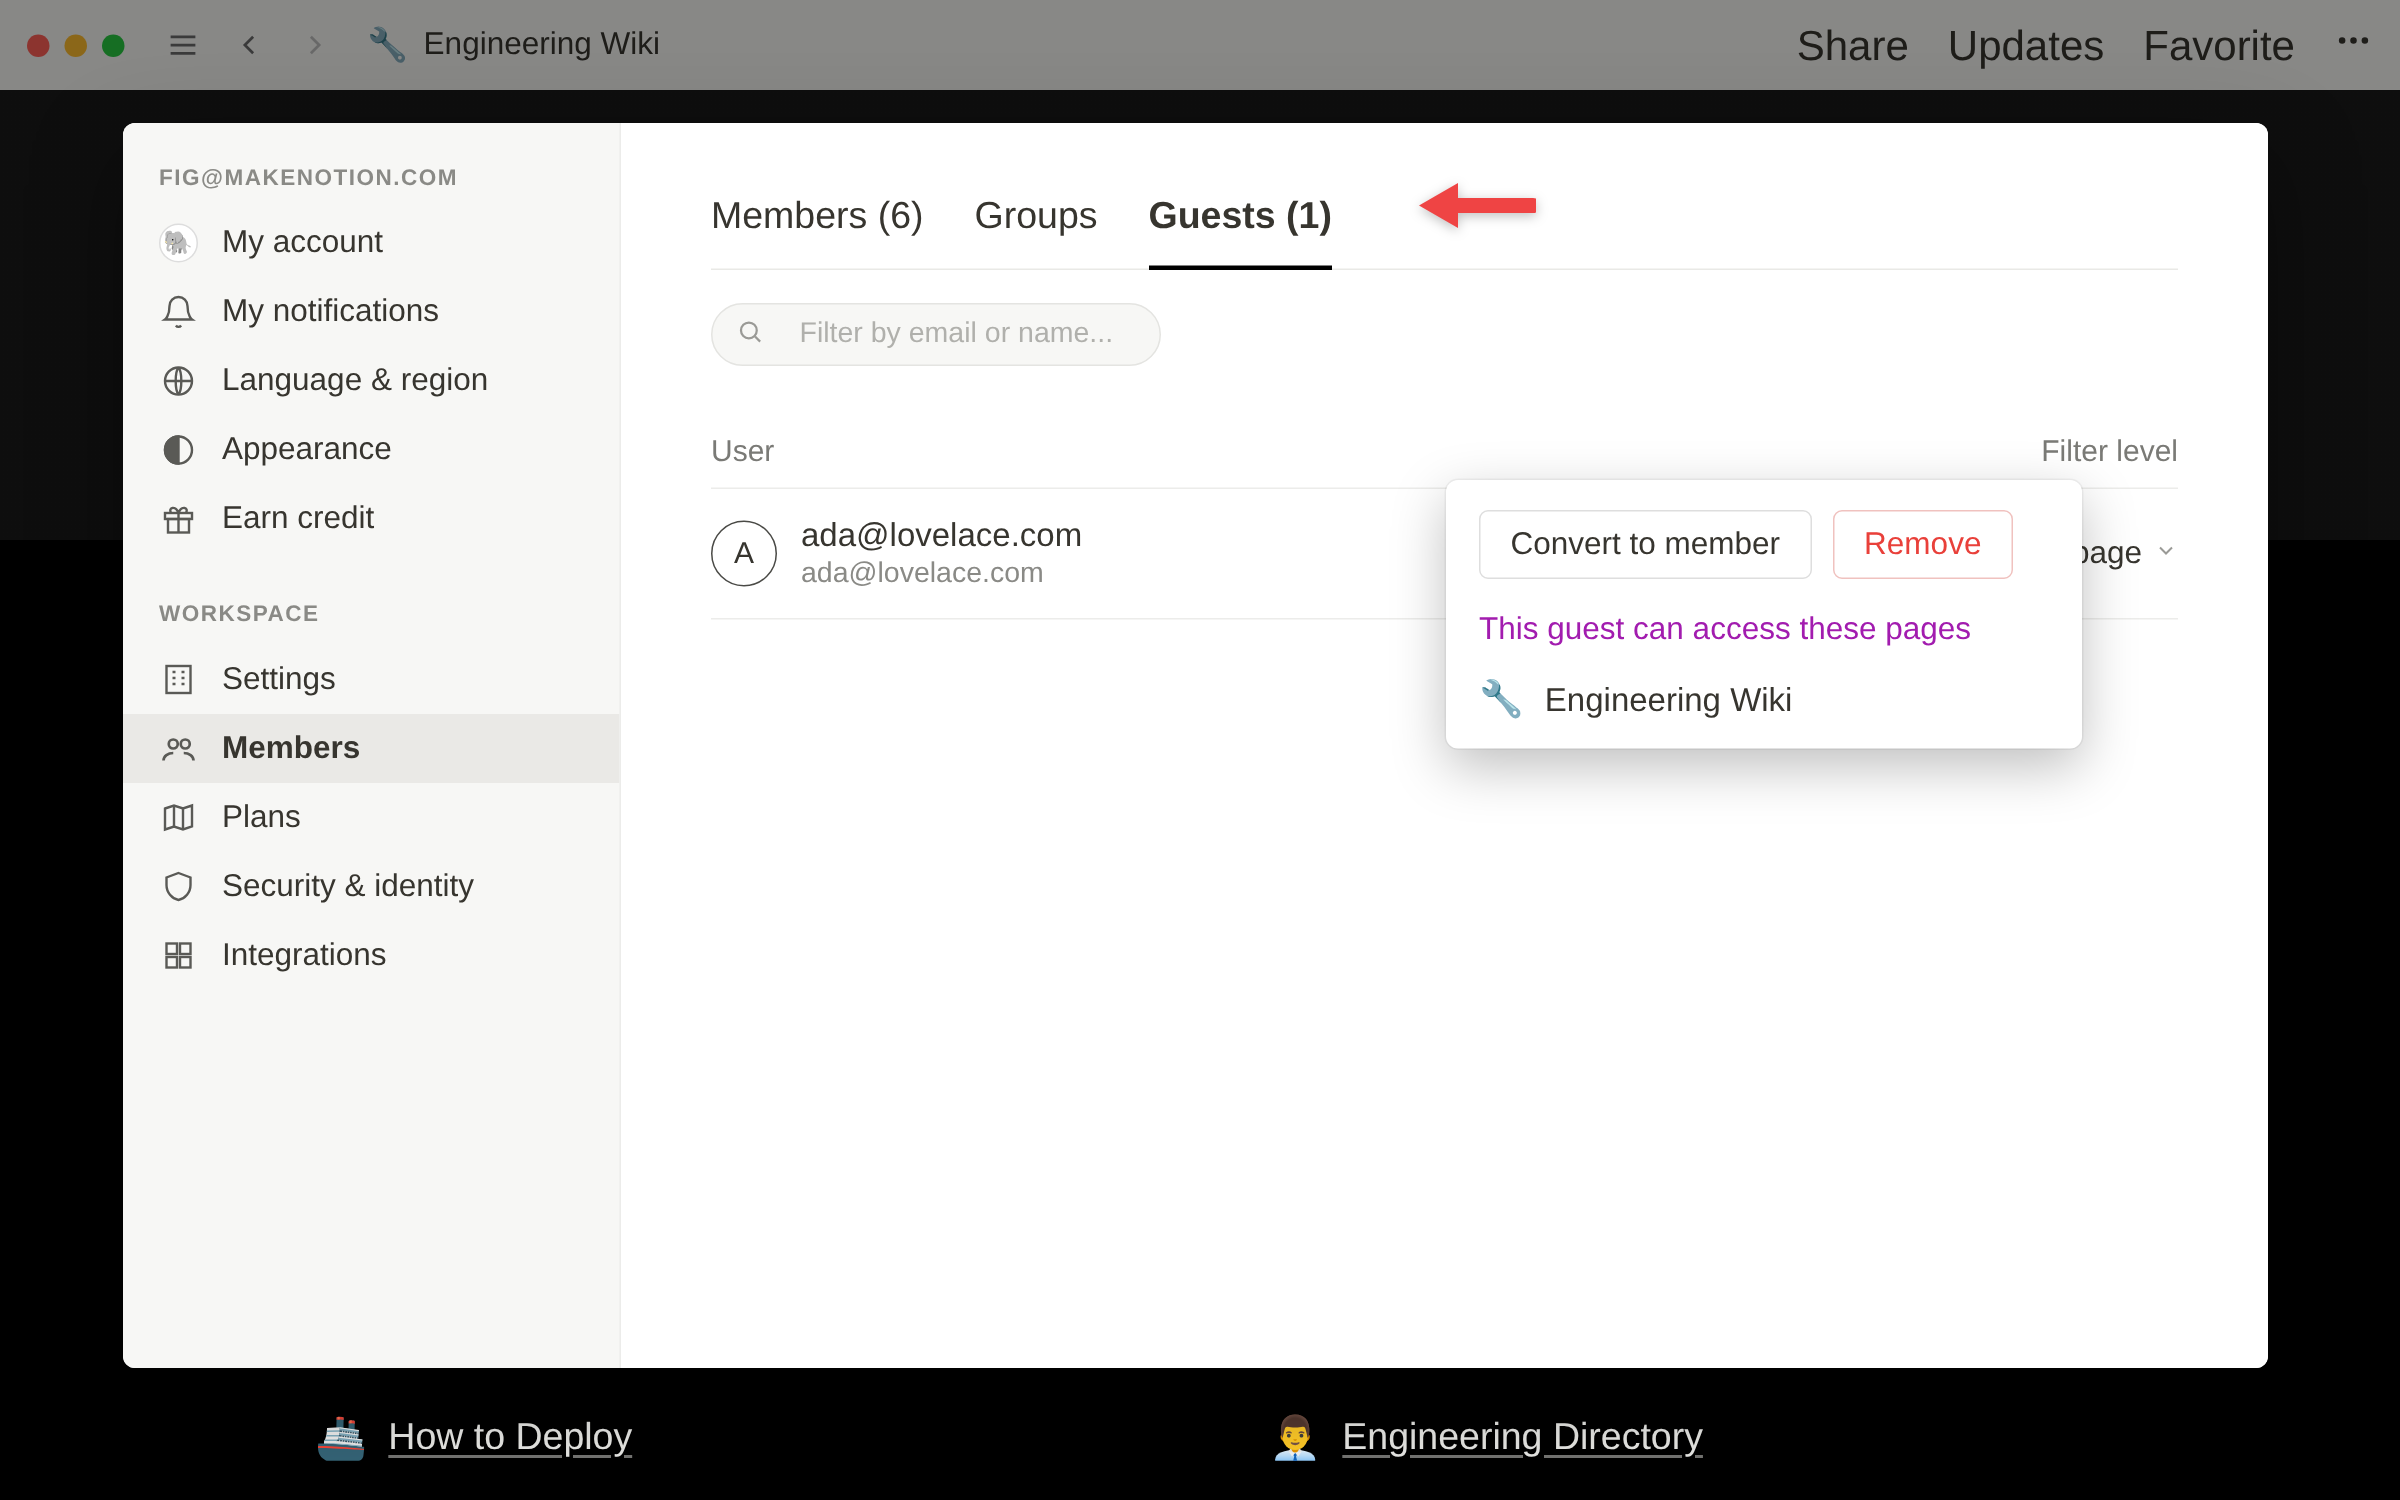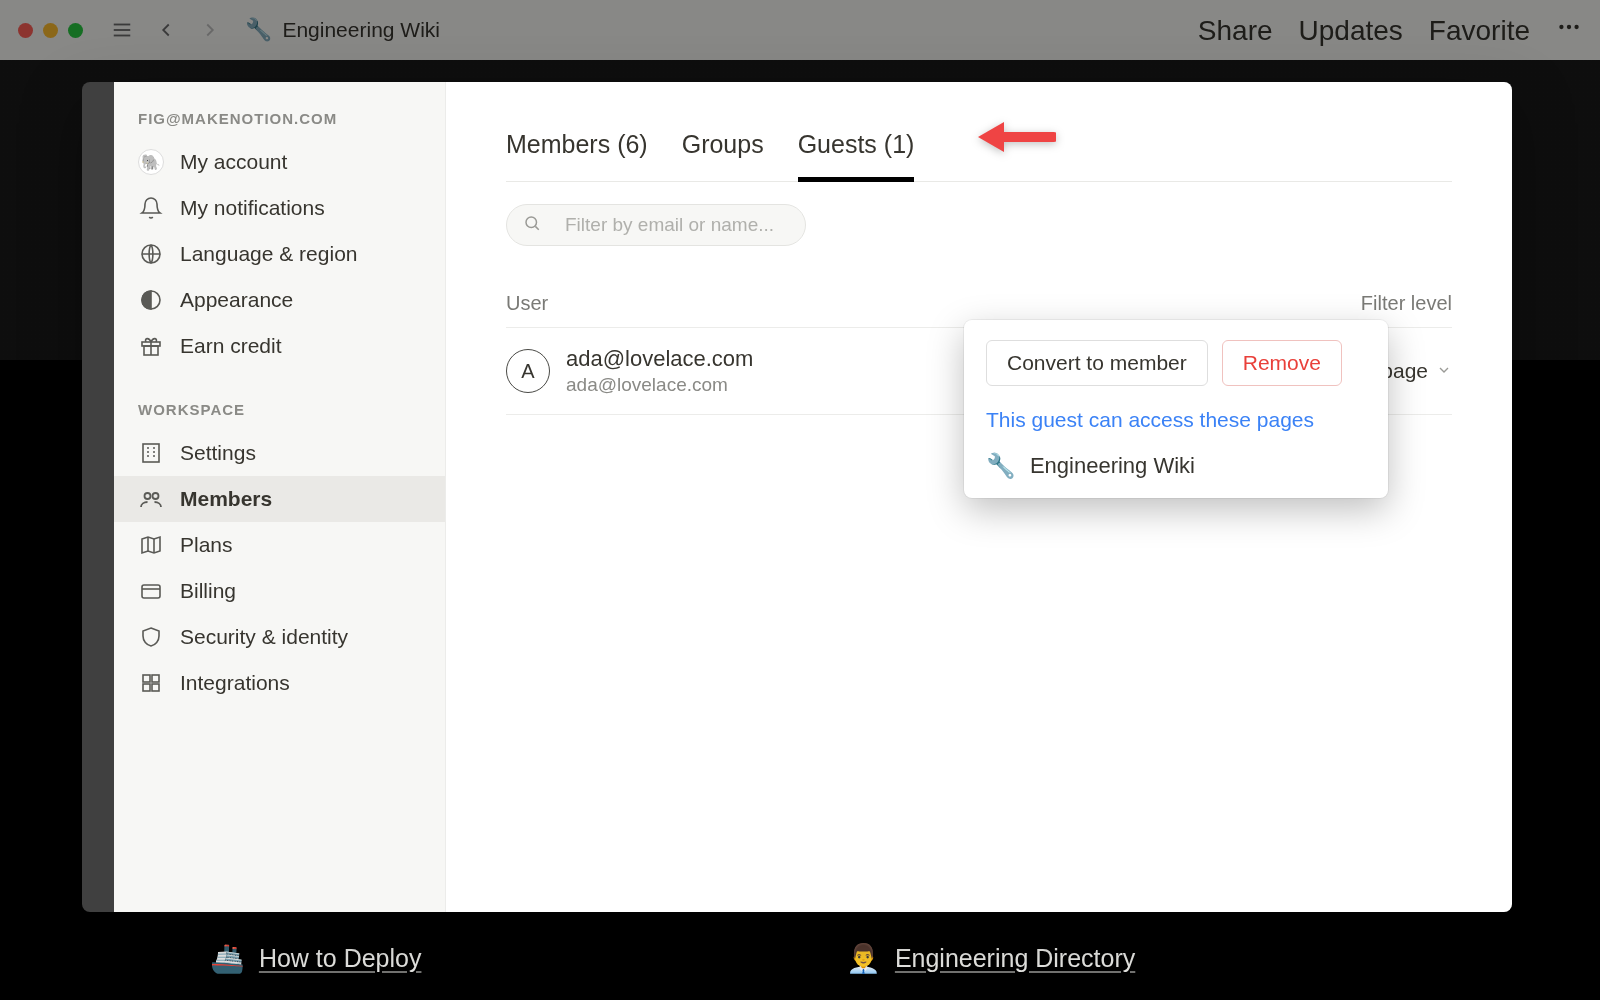--- a/index.html
+++ b/index.html
@@ -44,23 +44,22 @@
   }
   .bg-item { display: flex; align-items: center; gap: 14px; }
   .bg-item .emj { font-size: 28px; }
   .bg-item.left { position:absolute; left:210px; top:30px;}
   .bg-item.right{ position:absolute; left:846px; top:30px;}
   .bg-item .txt { text-decoration: underline; text-decoration-color: rgba(233,233,230,0.5); text-underline-offset:4px;}
 
   
   .modal {
     position: absolute; left: 82px; top: 82px; width: 1430px; height: 830px;
-    background: #404040; border-radius: 8px; display: flex; overflow: hidden;
+    background: #ffffff; border-radius: 8px; display: flex; overflow: hidden;
     box-shadow: 0 20px 60px rgba(0,0,0,0.35);
-    padding-left: 32px;
   }
   .sidebar {
     width: 332px; background: #f7f7f5; padding: 22px 0 0 0; overflow:hidden;
     border-right: 1px solid #ececea;
   }
   .sb-heading {
     font-size: 15px; letter-spacing: 1px; color: #8a8a86; font-weight: 600;
     padding: 6px 24px 12px 24px;
   }
   .sb-item {
@@ -74,21 +73,21 @@
   .avatar-ic {
     width:26px; height:26px; border-radius:50%; background:#fff;
     display:flex; align-items:center; justify-content:center; font-size:16px;
     border:1px solid #ddd;
   }
 
   
   .panel { flex:1; background:#fff; padding: 38px 60px 30px 60px; position:relative; }
   .tabs { display:flex; gap:34px; border-bottom: 1px solid #e9e9e6; }
   .tab { font-size: 25px; color:#37352f; padding: 10px 0 18px 0; cursor:pointer;text-align:center; }
-  .tab.active { font-weight: 400; border-bottom: 5px solid #000000; margin-bottom:-1px; }
+  .tab.active { font-weight: 700; border-bottom: 3px solid #000000; margin-bottom:-1px; }
   .arrow-callout {
     position:absolute; left: 470px; top: -6px; color:#ef4444;
   }
   .arrow-callout svg { width: 80px; height: 46px; filter: drop-shadow(0 2px 4px rgba(0,0,0,0.25)); }
 
   .search-wrap { margin-top: 22px; }
   .search {
     display:flex; align-items:center; gap:24px; width: 300px; height:42px;
     border:1px solid #e4e4e1; background:#f7f7f5; border-radius: 30px;
     padding: 0 16px; color:#9a9a96;
@@ -123,21 +122,21 @@
     background:#fff; border-radius: 8px;
     box-shadow: 0 12px 36px rgba(0,0,0,0.25), 0 0 0 1px rgba(0,0,0,0.05);
     padding: 20px 22px 18px 22px;
   }
   .pop-btn-row{ display:flex; gap:14px; }
   .btn{
     font-size:21px; padding: 10px 20px; border-radius:6px; border:1px solid #dedede;
     background:#fff; color:#37352f; cursor:pointer;
   }
   .btn.danger{ color:#e9403a; border-color:#f0c2bf; }
-  .pop-note{ font-size:21px; color:#3b82f6; margin-top:22px; }
+  .pop-note{ font-size:21px; color:#a21caf; margin-top:22px; }
   .pop-page{ display:flex; align-items:center; gap:14px; font-size:22px; color:#37352f; margin-top:20px; }
   .pop-page .emoji{ font-size:24px; }
 </style>
 </head>
 <body>
 
 <div class="backdrop"></div>
 
 <div class="titlebar">
   <div class="traffic">
@@ -270,29 +269,20 @@
           <svg viewBox="0 0 24 24" fill="none" stroke="currentColor" stroke-width="1.6">
             <path d="M3 6l6-2 6 2 6-2v14l-6 2-6-2-6 2z"></path>
             <path d="M9 4v14M15 6v14"></path>
           </svg>
         </span>
       <span>Plans</span>
     </div>
     <div class="sb-item">
       <span class="ic">
           <svg viewBox="0 0 24 24" fill="none" stroke="currentColor" stroke-width="1.6">
-            <rect x="3" y="6" width="18" height="13" rx="2"></rect>
-            <path d="M3 10h18"></path>
-          </svg>
-        </span>
-      <span>Billing</span>
-    </div>
-    <div class="sb-item">
-      <span class="ic">
-          <svg viewBox="0 0 24 24" fill="none" stroke="currentColor" stroke-width="1.6">
             <path d="M12 3l8 3v5c0 5-3.5 9-8 10-4.5-1-8-5-8-10V6z"></path>
           </svg>
         </span>
       <span>Security &amp; identity</span>
     </div>
     <div class="sb-item">
       <span class="ic">
           <svg viewBox="0 0 24 24" fill="none" stroke="currentColor" stroke-width="1.6">
             <rect x="4" y="4" width="7" height="7"></rect>
             <rect x="13" y="4" width="7" height="7"></rect>

